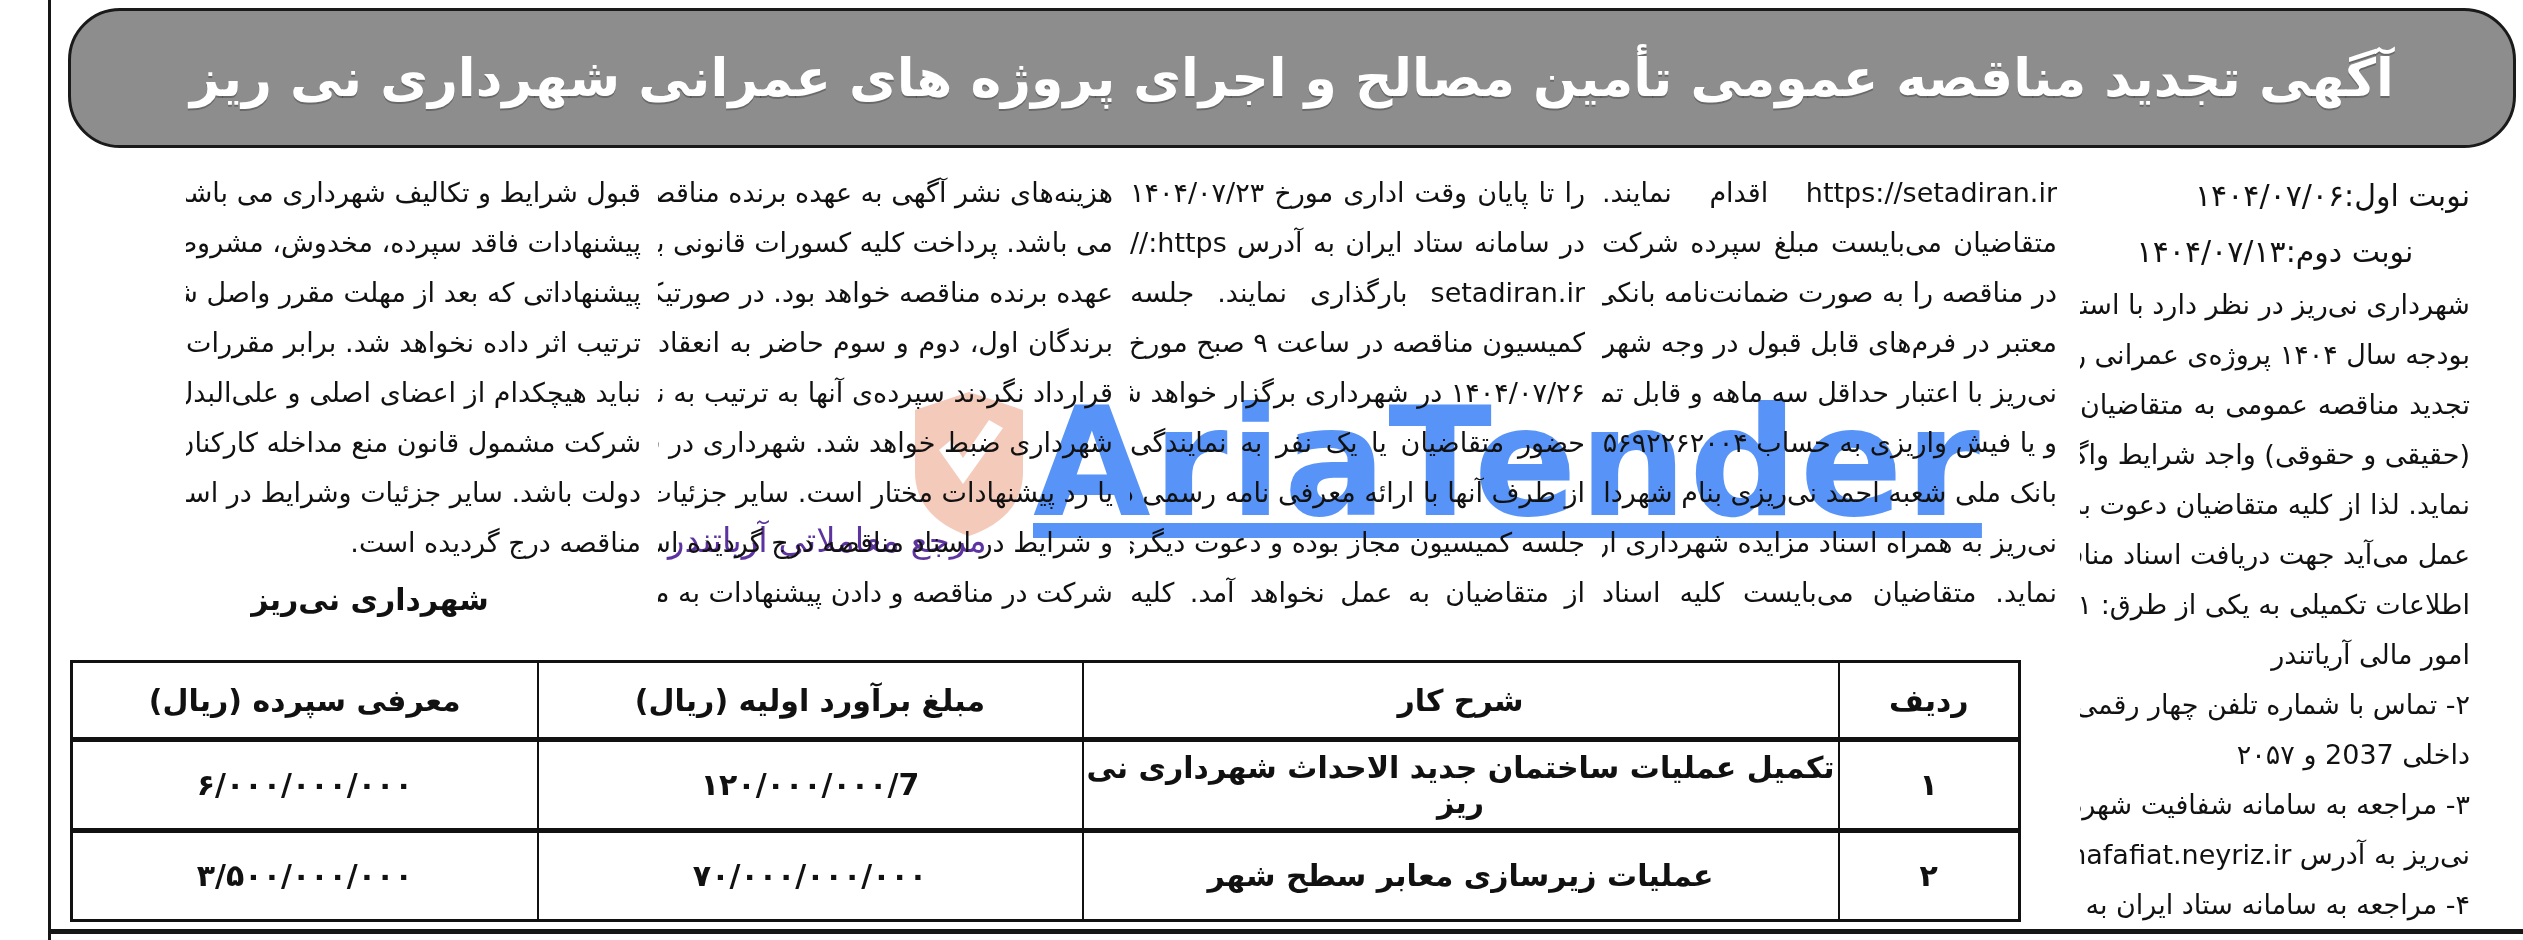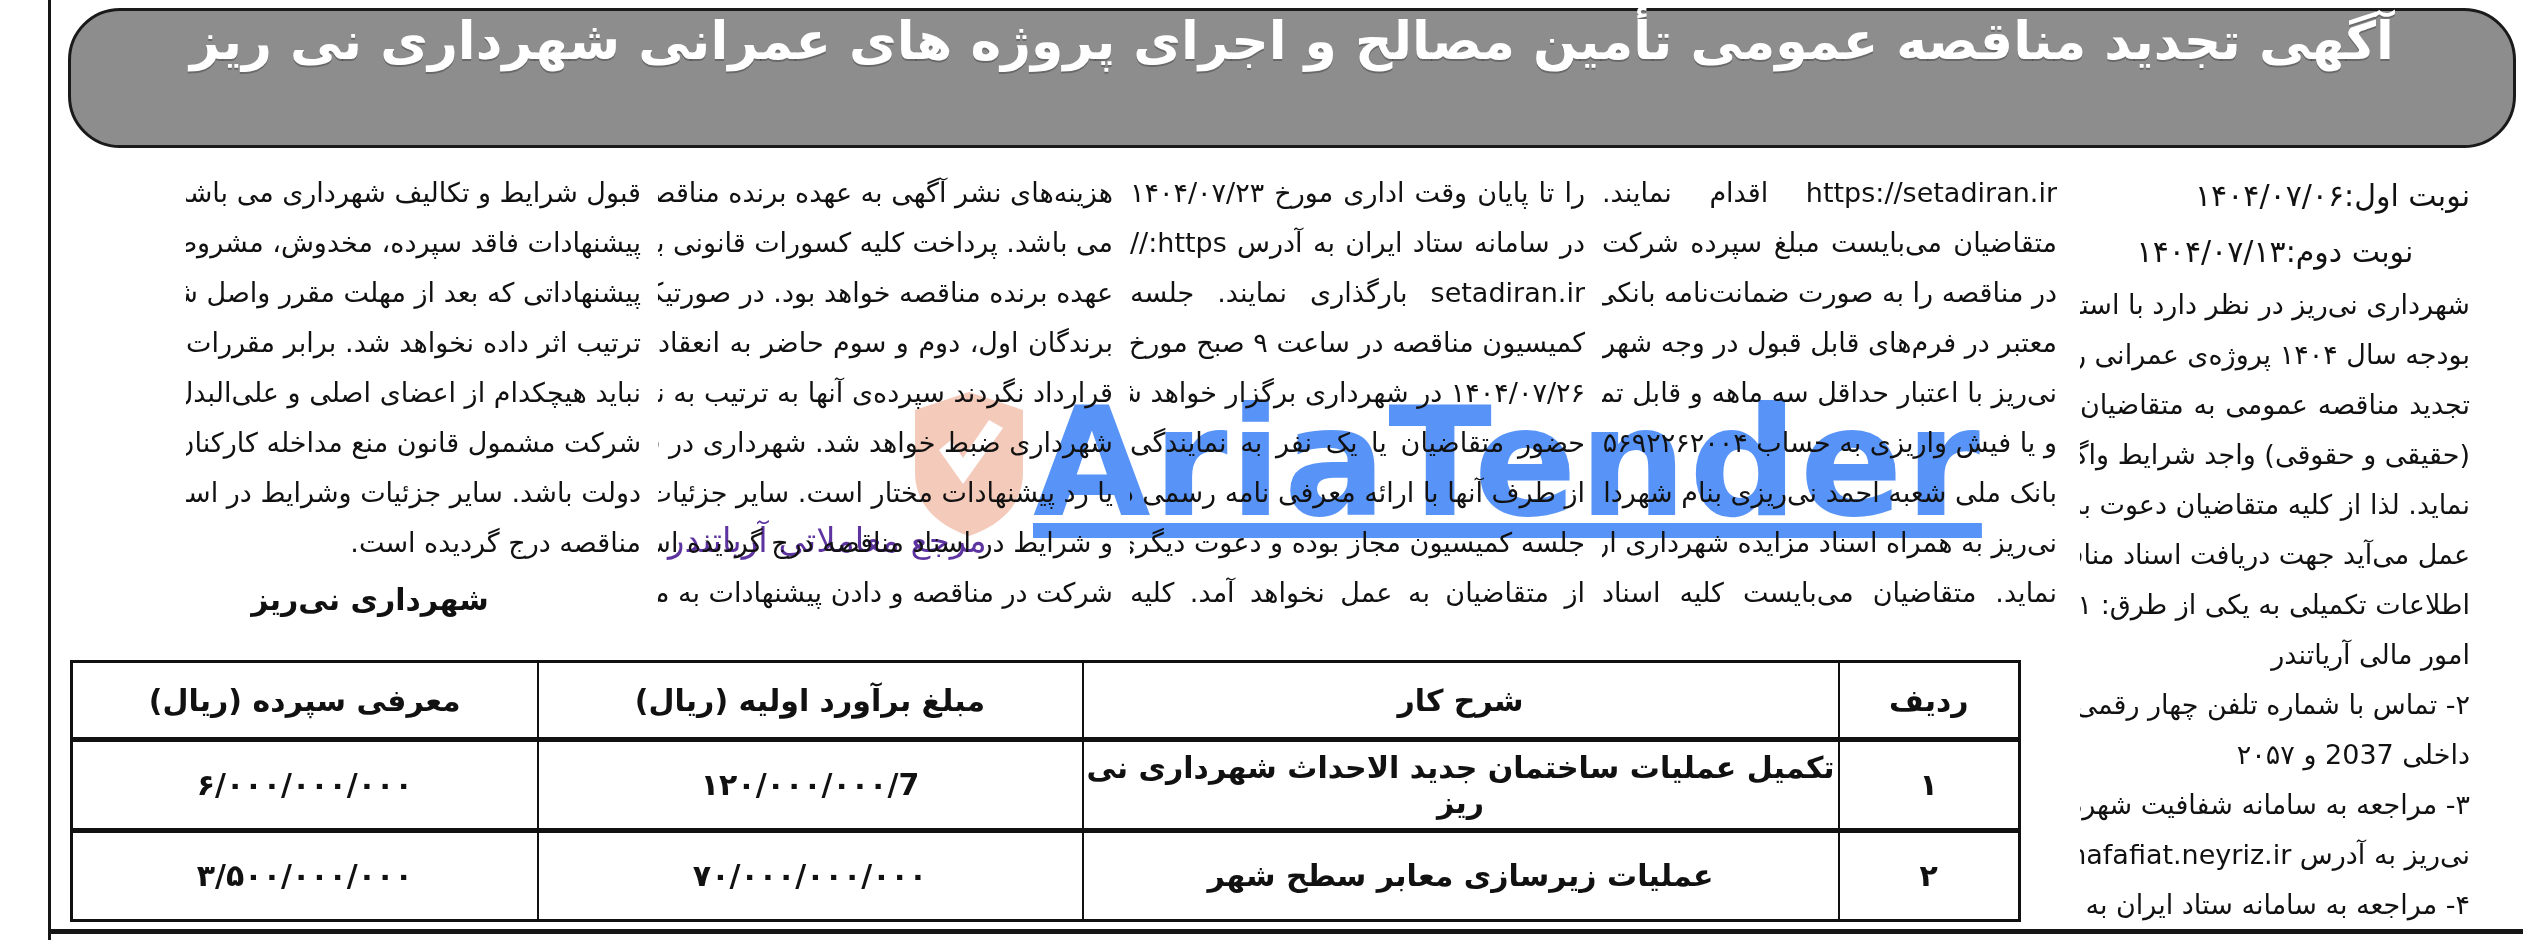--- a/index.html
+++ b/index.html
@@ -8,21 +8,21 @@
     font-family:"DejaVu Sans",sans-serif;color:#111;overflow:hidden;
   }
   
   .left-rule{position:absolute;left:48px;top:0;width:3px;height:940px;background:#161616;}
   .bottom-rule{position:absolute;left:48px;top:929px;width:2475px;height:5px;background:#161616;}
 
   
   .banner{
     position:absolute;left:68px;top:8px;width:2448px;height:140px;
     background:#8d8d8d;border:3px solid #1a1a1a;border-radius:52px;
-    display:flex;align-items:flex-start;justify-content:center;box-sizing:border-box;
+    display:flex;align-items:center;justify-content:center;box-sizing:border-box;
   }
   .banner-title{
     color:#ffffff;font-weight:bold;font-size:52px;letter-spacing:0px;
     direction:rtl;text-align:center;white-space:nowrap;
     text-shadow:0 2px 0 rgba(0,0,0,.25);
   }
 
   
   .watermark{position:absolute;left:905px;top:388px;z-index:0;display:flex;align-items:flex-start;}
   .wm-shield{width:128px;height:150px;opacity:.85;}

